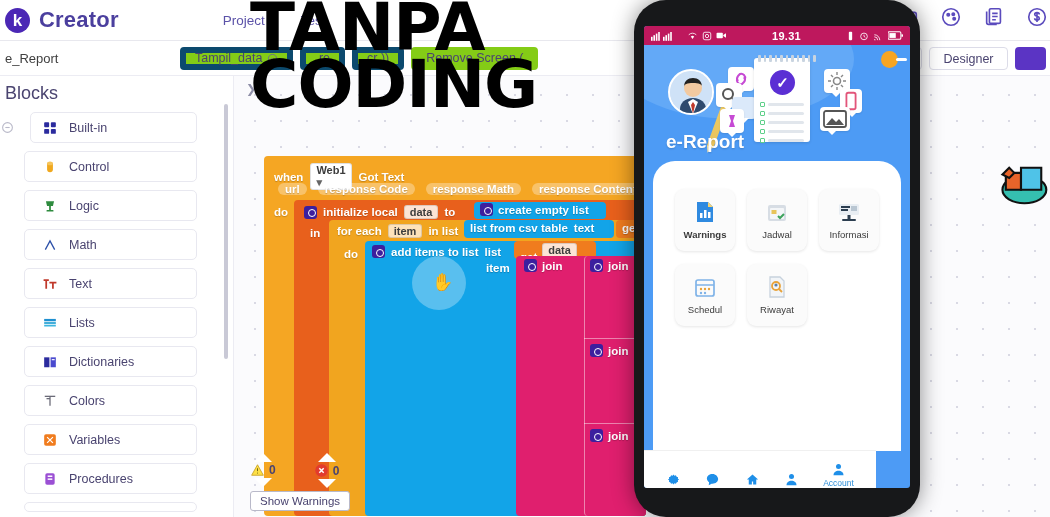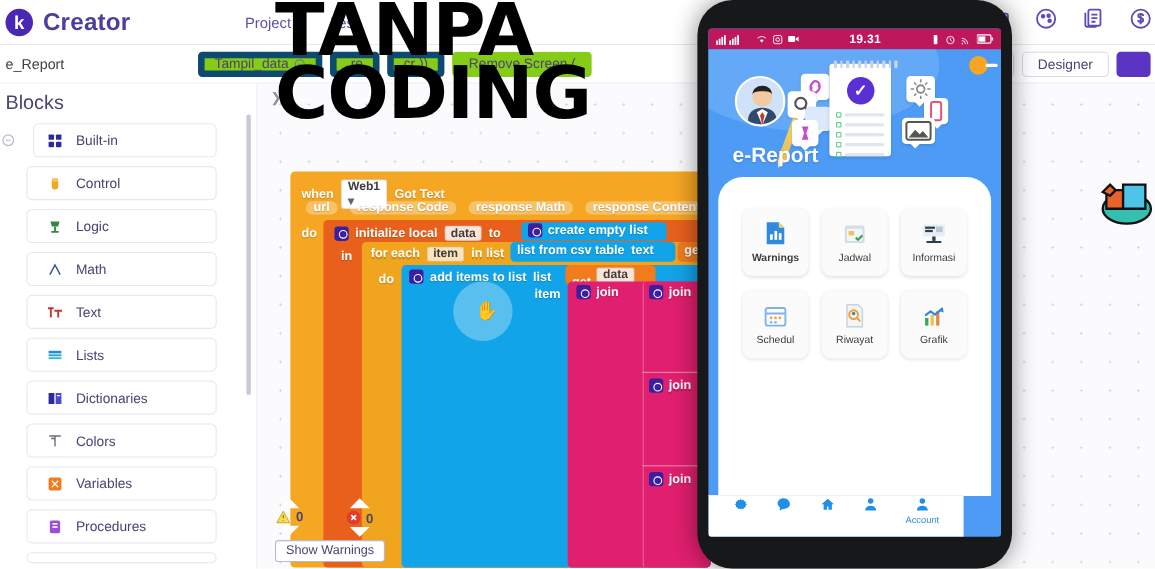--- a/index.html
+++ b/index.html
@@ -216,21 +216,21 @@
     display: flex; flex-direction: column; align-items: center; justify-content: center; gap: 5px;
   }
   .tile-ic { width: 24px; height: 24px; }
   .tile-ic svg { width: 24px; height: 24px; display: block; }
   .tile-lb { font-size: 9.5px; color: #3b3b3b; }
   .tile-lb.bold { font-weight: bold; }
 
   .bottomnav {
     position: absolute; left: 0; bottom: 0; width: 232px; height: 38px;
     background: #fff; border-top: 1px solid #f0f0f0;
-    display: flex; align-items: flex-start; justify-content: space-around; padding: 0 10px;
+    display: flex; align-items: flex-end; justify-content: space-around; padding: 0 10px;
   }
   .bn-item { display: flex; flex-direction: column; align-items: center; gap: 1px; }
   .bn-ic { width: 15px; height: 15px; color: #1f8fe8; }
   .bn-ic svg { width: 15px; height: 15px; display: block; fill: #1f8fe8; }
   .bn-lb { font-size: 8.5px; color: #2f8fd8; }
 
   
   .overlay-text {
     position: absolute; left: 250px; top: 0px; z-index: 60;
     font-family: "DejaVu Sans", sans-serif; font-weight: bold;
@@ -775,32 +775,20 @@
               <svg viewBox="0 0 24 24">
                   <path d="M5 2h10l4 4v16H5z" fill="#f2f5f8" stroke="#c7d2dd" stroke-width="1.3"></path>
                   <circle cx="11" cy="11" r="4" fill="none" stroke="#e8a33a" stroke-width="1.8"></circle>
                   <path d="M14 14l3 3" stroke="#e8a33a" stroke-width="1.8"></path>
                   <circle cx="11" cy="10" r="1.6" fill="#5b7fa8"></circle>
                 </svg>
             </span>
             <span class="tile-lb">Riwayat</span>
           </div>
 
-          <div class="tile">
-            <span class="tile-ic">
-              <svg viewBox="0 0 24 24">
-                  <rect x="4" y="14" width="3" height="7" fill="#3da35d"></rect>
-                  <rect x="9" y="11" width="3" height="10" fill="#e8c45a"></rect>
-                  <rect x="14" y="8" width="3" height="13" fill="#e8863a"></rect>
-                  <path d="M4 12l5-4 4 3 7-6" stroke="#2f8ae0" stroke-width="2" fill="none"></path>
-                  <path d="M20 5l1 4-4-1z" fill="#2f8ae0"></path>
-                </svg>
-            </span>
-            <span class="tile-lb">Grafik</span>
-          </div>
 
         </div>
       </div>
 
       <div class="bottomnav">
         <div class="bn-item">
           <span class="bn-ic">
             <svg viewBox="0 0 24 24">
                 <path d="M12 8a4 4 0 100 8 4 4 0 000-8zm9 4l-2-1.3.3-2.4-2.3-.9-1.2-2.1-2.3.6L12 4l-1.5 1.9-2.3-.6L7 7.4l-2.3.9.3 2.4L3 12l2 1.3-.3 2.4 2.3.9 1.2 2.1 2.3-.6L12 20l1.5-1.9 2.3.6 1.2-2.1 2.3-.9-.3-2.4z"></path>
               </svg>

